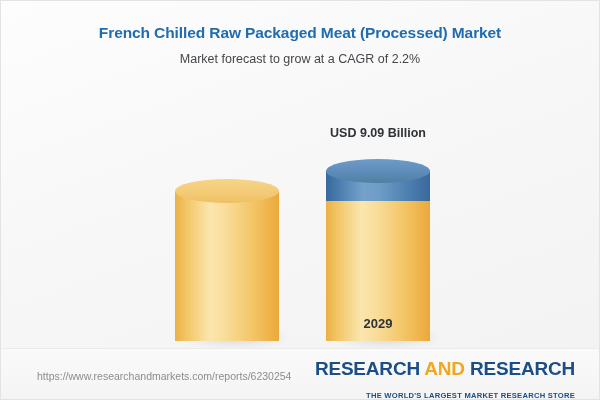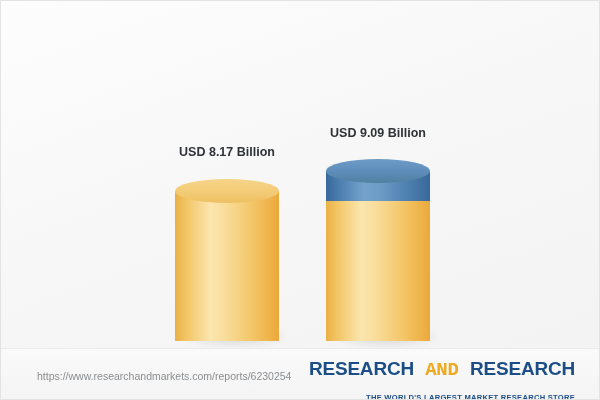--- a/index.html
+++ b/index.html
@@ -181,61 +181,65 @@
     text-align: right;
   }
   .logo-main {
     font-size: 19px;
     font-weight: bold;
     letter-spacing: -0.2px;
     line-height: 21px;
     white-space: nowrap;
   }
   .logo-w1, .logo-w3 { color: #1b4e87; text-align: right; }
-  .logo-w2 { color: #f0a81f; font-family: Liberation Mono, monospace; }
+  .logo-w2 { color: #f0a81f; }
   .logo-tag {
     font-size: 7.6px;
     font-weight: bold;
     color: #1b4e87;
     letter-spacing: 0.25px;
     line-height: 10px;
     margin-top: 12px;
     white-space: nowrap;
   }
 </style>
 </head>
 <body>
 
 <div class="card">
 
+  <div class="header">
+    <div class="chart-title">French Chilled Raw Packaged Meat (Processed) Market</div>
+    <div class="chart-subtitle">Market forecast to grow at a CAGR of 2.2%</div>
+  </div>
 
   <div class="plot">
 
     <div class="bar-group g0" style="height:215px;">
-      <div class="value-label" style="top:19px;">USD 8.17 Billion</div>
       <div class="cylinder" style="top:53px; height:162px;">
         <div class="cyl-shadow"></div>
         <div class="cyl-body yellow" style="top:12px; height:150px;"></div>
         <div class="cyl-top yellow" style="top:0px;"></div>
       </div>
     </div>
 
     <div class="bar-group g1" style="height:215px;">
       <div class="value-label" style="top:0px;">USD 9.09 Billion</div>
       <div class="cylinder" style="top:33px; height:182px;">
         <div class="cyl-shadow"></div>
         <div class="cyl-body yellow" style="top:33px; height:149px;"></div>
         <div class="cyl-body blue" style="top:12px; height:30px; border-bottom-left-radius:52px / 11px; border-bottom-right-radius:52px / 11px;"></div>
         <div class="cyl-top blue" style="top:0px;"></div>
       </div>
     </div>
 
   </div>
 
   <div class="axis-labels">
+    <div class="axis-label a1">2029</div>
   </div>
 
   <div class="footer-sep"></div>
   <div class="footer">
     <div class="footer-url">https://www.researchandmarkets.com/reports/6230254</div>
     <div class="logo">
       <div class="logo-main">
         <span class="logo-w1">RESEARCH</span><span class="logo-w2"> AND </span><span class="logo-w3">RESEARCH</span>
       </div>
       <div class="logo-tag">THE WORLD'S LARGEST MARKET RESEARCH STORE</div>

